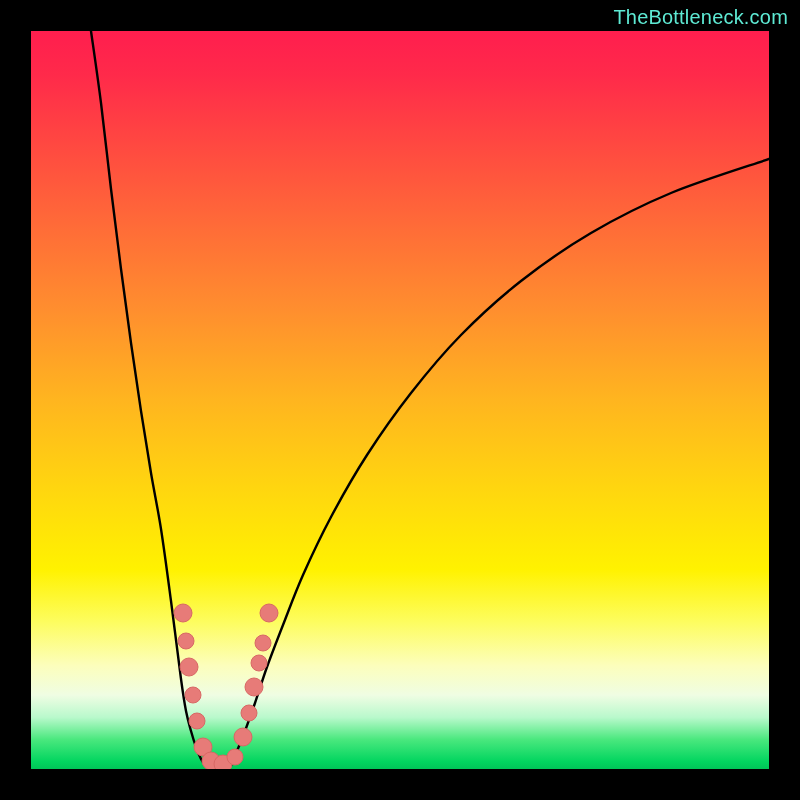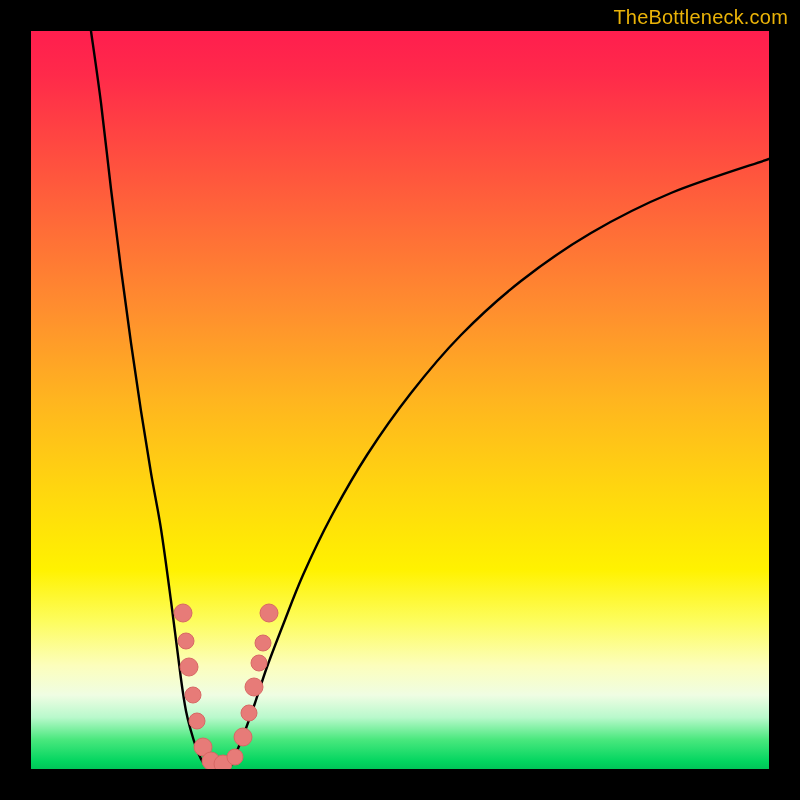--- a/index.html
+++ b/index.html
@@ -45,21 +45,21 @@
       #b9f9cc 93%,
       #4ae87e 96%,
       #02d55f 99%,
       #00c558 100%
     );
   }
   .watermark {
     position: absolute;
     top: 6px;
     right: 12px;
-    color: #eab308;
+    color: #5eead4;
     font-size: 20px;
     font-weight: 500;
     letter-spacing: 0.2px;
     user-select: none;
   }
   svg.curve {
     position: absolute;
     inset: 0;
   }
 </style>

